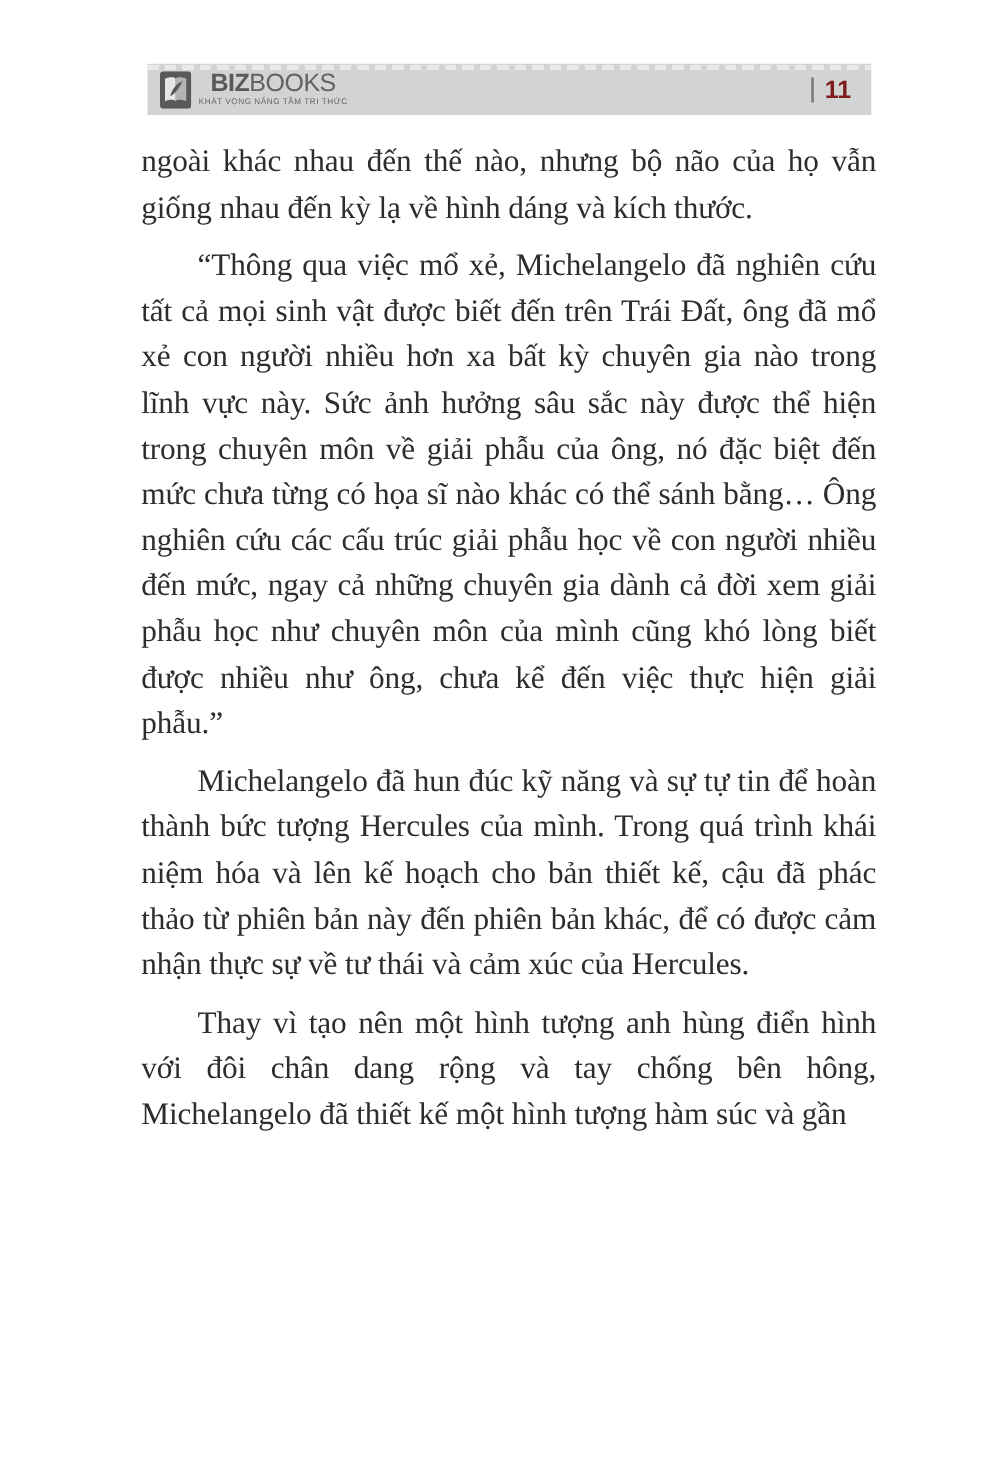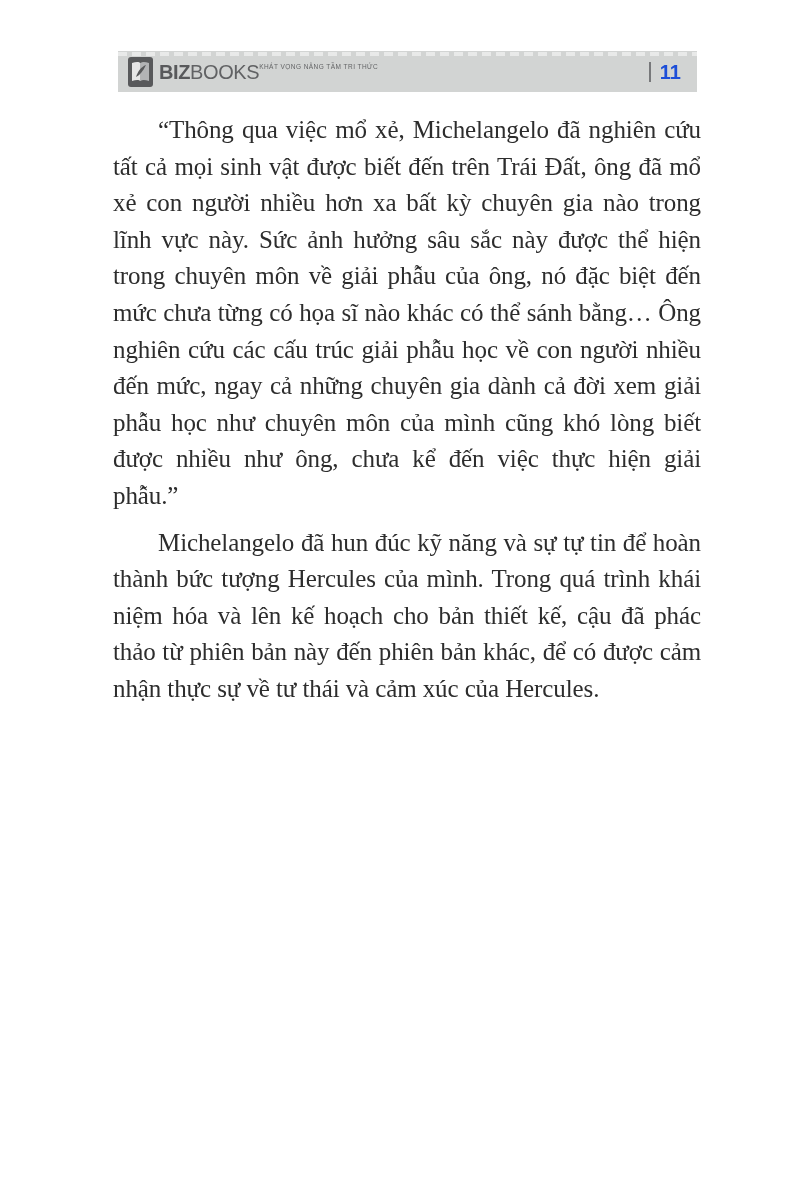--- a/index.html
+++ b/index.html
@@ -35,21 +35,21 @@
                0 0 / 9px 5px repeat-x;
   }
 
   .logo-wrap{
     display:flex;align-items:center;
     margin-left:10px;
   }
   .logo-icon{display:block;}
   .brand-block{
     margin-left:6px;
-    display:flex;justify-content:center;
+    display:flex;flex-direction:column;justify-content:center;
     line-height:1;
     text-align:center;
   }
   .brand-name{
     font-family:"Liberation Sans","DejaVu Sans",sans-serif;
     font-size:20px;
     color:#58595b;
     letter-spacing:-0.4px;
     white-space:nowrap;
   }
@@ -68,21 +68,21 @@
     margin-right:16px;
     display:flex;align-items:center;
     border-left:2px solid #77787a;
     padding-left:9px;
     height:20px;
   }
   .page-num{
     font-family:"Liberation Sans","DejaVu Sans",sans-serif;
     font-size:20px;
     font-weight:700;
-    color:#1d4ed8;
+    color:#7f1d1d;
     line-height:1;
   }
 
   
   .content{
     position:absolute;
     left:113px;top:112px;
     width:588px;
   }
   .content p{
@@ -112,15 +112,17 @@
       </div>
       <div class="brand-tagline">KHÁT VỌNG NÂNG TẦM TRI THỨC</div>
     </div>
   </div>
   <div class="page-num-wrap">
     <span class="page-num">11</span>
   </div>
 </div>
 
 <div class="content">
+  <p>ngoài khác nhau đến thế nào, nhưng bộ não của họ vẫn giống nhau đến kỳ lạ về hình dáng và kích thước.</p>
   <p class="indent">“Thông qua việc mổ xẻ, Michelangelo đã nghiên cứu tất cả mọi sinh vật được biết đến trên Trái Đất, ông đã mổ xẻ con người nhiều hơn xa bất kỳ chuyên gia nào trong lĩnh vực này. Sức ảnh hưởng sâu sắc này được thể hiện trong chuyên môn về giải phẫu của ông, nó đặc biệt đến mức chưa từng có họa sĩ nào khác có thể sánh bằng… Ông nghiên cứu các cấu trúc giải phẫu học về con người nhiều đến mức, ngay cả những chuyên gia dành cả đời xem giải phẫu học như chuyên môn của mình cũng khó lòng biết được nhiều như ông, chưa kể đến việc thực hiện giải phẫu.”</p>
   <p class="indent">Michelangelo đã hun đúc kỹ năng và sự tự tin để hoàn thành bức tượng Hercules của mình. Trong quá trình khái niệm hóa và lên kế hoạch cho bản thiết kế, cậu đã phác thảo từ phiên bản này đến phiên bản khác, để có được cảm nhận thực sự về tư thái và cảm xúc của Hercules.</p>
+  <p class="indent">Thay vì tạo nên một hình tượng anh hùng điển hình với đôi chân dang rộng và tay chống bên hông, Michelangelo đã thiết kế một hình tượng hàm súc và gần</p>
 </div>
 
 </body></html>

